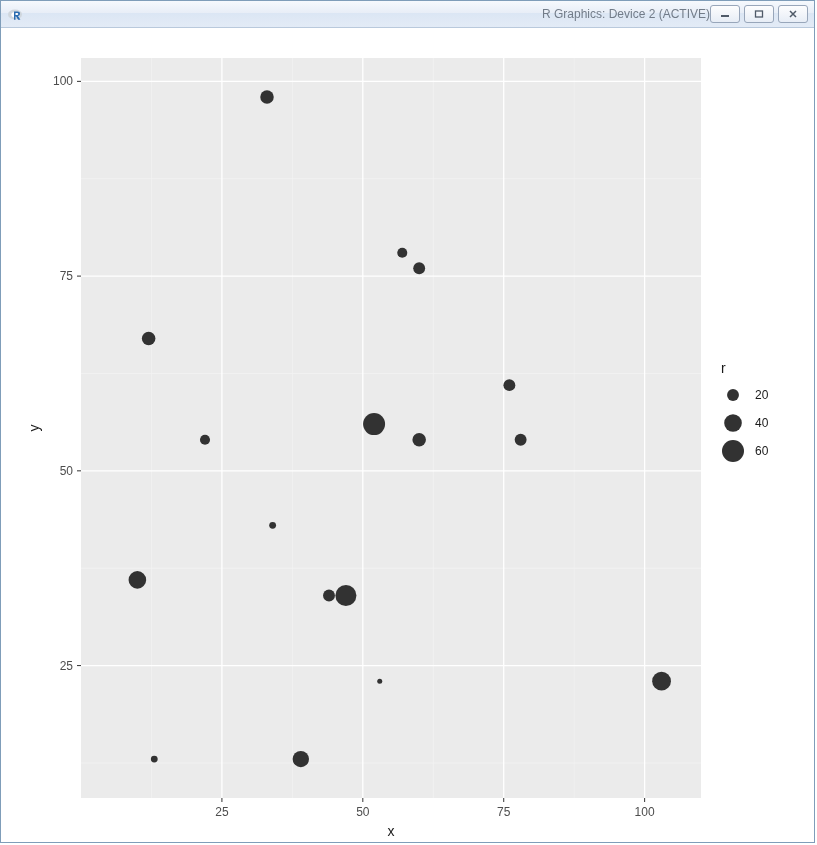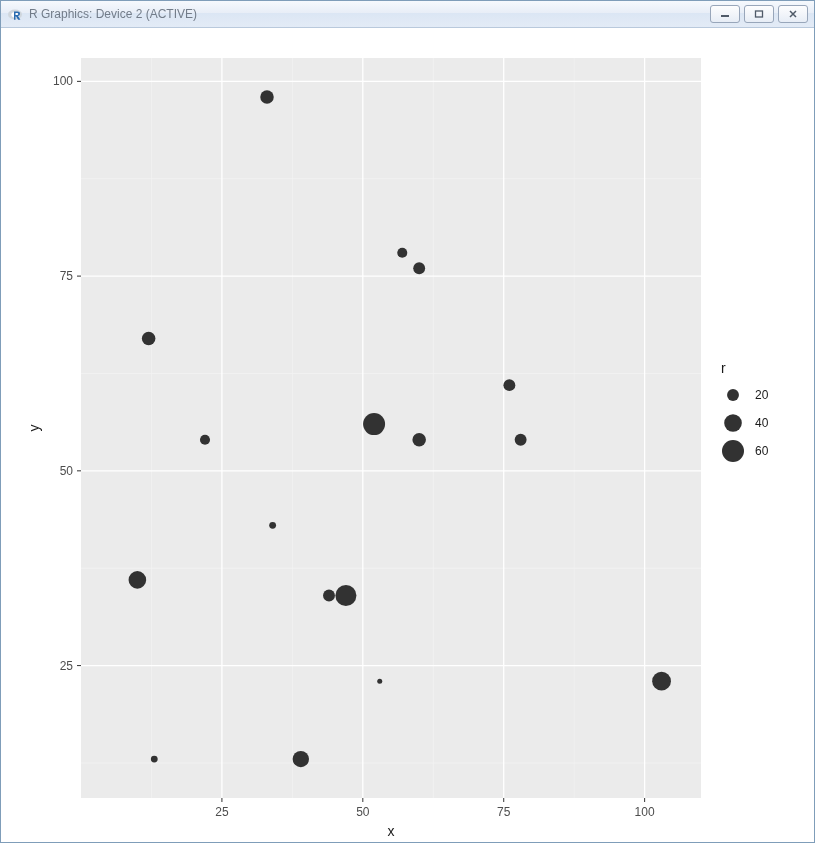--- a/index.html
+++ b/index.html
@@ -19,20 +19,21 @@
     box-sizing: border-box;
   }
   .titlebar {
     position: relative;
     height: 26px;
     border-bottom: 1px solid #b9c9dc;
     background: linear-gradient(to bottom, #f6f9fd 0%, #e8eef7 45%, #dbe6f4 46%, #e3ebf6 100%);
     display: flex;
     align-items: center;
     padding: 0 4px 0 6px;
+    text-align: right;
   }
   .app-icon {
     width: 16px;
     height: 16px;
     margin-right: 6px;
     display: flex;
     align-items: center;
     justify-content: center;
   }
   .app-icon svg { display: block; }

